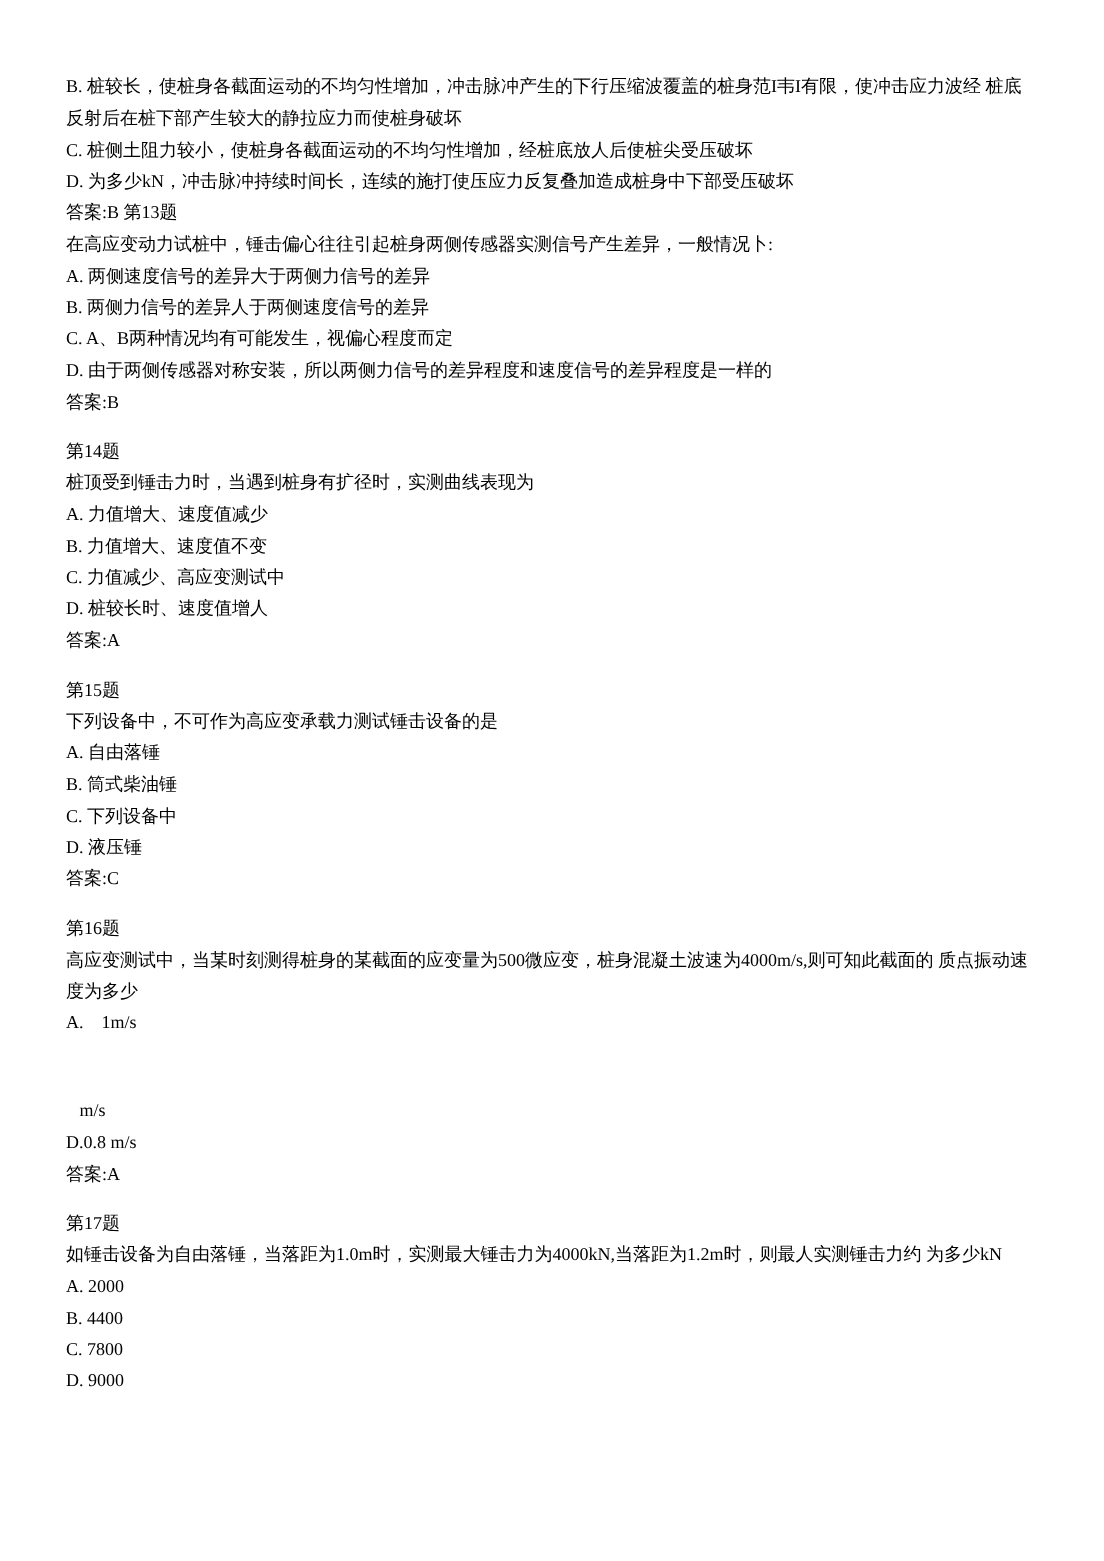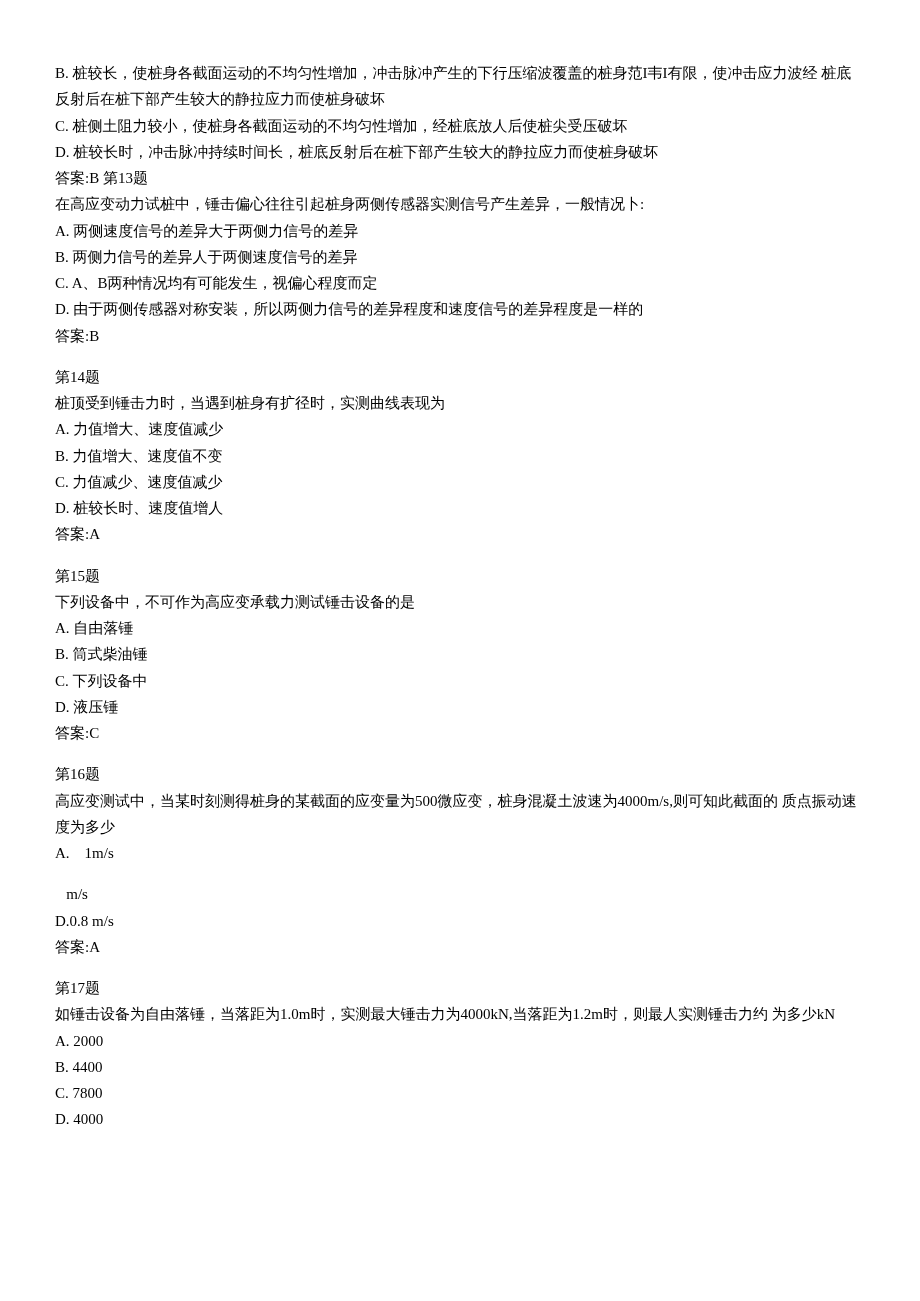--- a/index.html
+++ b/index.html
@@ -21,60 +21,60 @@
     }
     .spacer {
       height: 1em;
     }
   </style>
 </head>
 <body>
 
 <div class="line">B. 桩较长，使桩身各截面运动的不均匀性增加，冲击脉冲产生的下行压缩波覆盖的桩身范I韦I有限，使冲击应力波经  桩底反射后在桩下部产生较大的静拉应力而使桩身破坏</div>
 <div class="line">C. 桩侧土阻力较小，使桩身各截面运动的不均匀性增加，经桩底放人后使桩尖受压破坏</div>
-<div class="line">D. 桩较长时，冲击脉冲持续时间长，桩底反射后在桩下部产生较大的静拉应力而使桩身破坏</div>
+<div class="line">D. 为多少kN，冲击脉冲持续时间长，连续的施打使压应力反复叠加造成桩身中下部受压破坏</div>
 <div class="line">答案:B 第13题</div>
 
 <div class="line">在高应变动力试桩中，锤击偏心往往引起桩身两侧传感器实测信号产生差异，一般情况卜:</div>
 <div class="line">A. 两侧速度信号的差异大于两侧力信号的差异</div>
 <div class="line">B. 两侧力信号的差异人于两侧速度信号的差异</div>
 <div class="line">C. A、B两种情况均有可能发生，视偏心程度而定</div>
 <div class="line">D. 由于两侧传感器对称安装，所以两侧力信号的差异程度和速度信号的差异程度是一样的</div>
 <div class="line">答案:B</div>
 
 <div class="spacer"></div>
 
 <div class="line">第14题</div>
 <div class="line">桩顶受到锤击力时，当遇到桩身有扩径时，实测曲线表现为</div>
 <div class="line">A. 力值增大、速度值减少</div>
 <div class="line">B. 力值增大、速度值不变</div>
-<div class="line">C. 力值减少、速度值减少</div>
+<div class="line">C. 力值减少、高应变测试中</div>
 <div class="line">D. 桩较长时、速度值增人</div>
 <div class="line">答案:A</div>
 
 <div class="spacer"></div>
 
 <div class="line">第15题</div>
 <div class="line">下列设备中，不可作为高应变承载力测试锤击设备的是</div>
 <div class="line">A. 自由落锤</div>
 <div class="line">B. 筒式柴油锤</div>
 <div class="line">C. 下列设备中</div>
 <div class="line">D. 液压锤</div>
 <div class="line">答案:C</div>
 
 <div class="spacer"></div>
 
 <div class="line">第16题</div>
 <div class="line">高应变测试中，当某时刻测得桩身的某截面的应变量为500微应变，桩身混凝土波速为4000m/s,则可知此截面的  质点振动速度为多少</div>
 <div class="line">A.　1m/s</div>
 <div class="spacer"></div>
-<div class="line" style="white-space: pre;">   m/s</div>
+<div class="line" style="white-space: pre; margin-top: 32px;">   m/s</div>
 <div class="line">D.0.8 m/s</div>
 <div class="line">答案:A</div>
 
 <div class="spacer"></div>
 
 <div class="line">第17题</div>
 <div class="line">如锤击设备为自由落锤，当落距为1.0m时，实测最大锤击力为4000kN,当落距为1.2m时，则最人实测锤击力约  为多少kN</div>
 <div class="line">A. 2000</div>
 <div class="line">B. 4400</div>
 <div class="line">C. 7800</div>
-<div class="line">D. 4000</div>
+<div class="line">D. 9000</div>
 
 </body></html>

